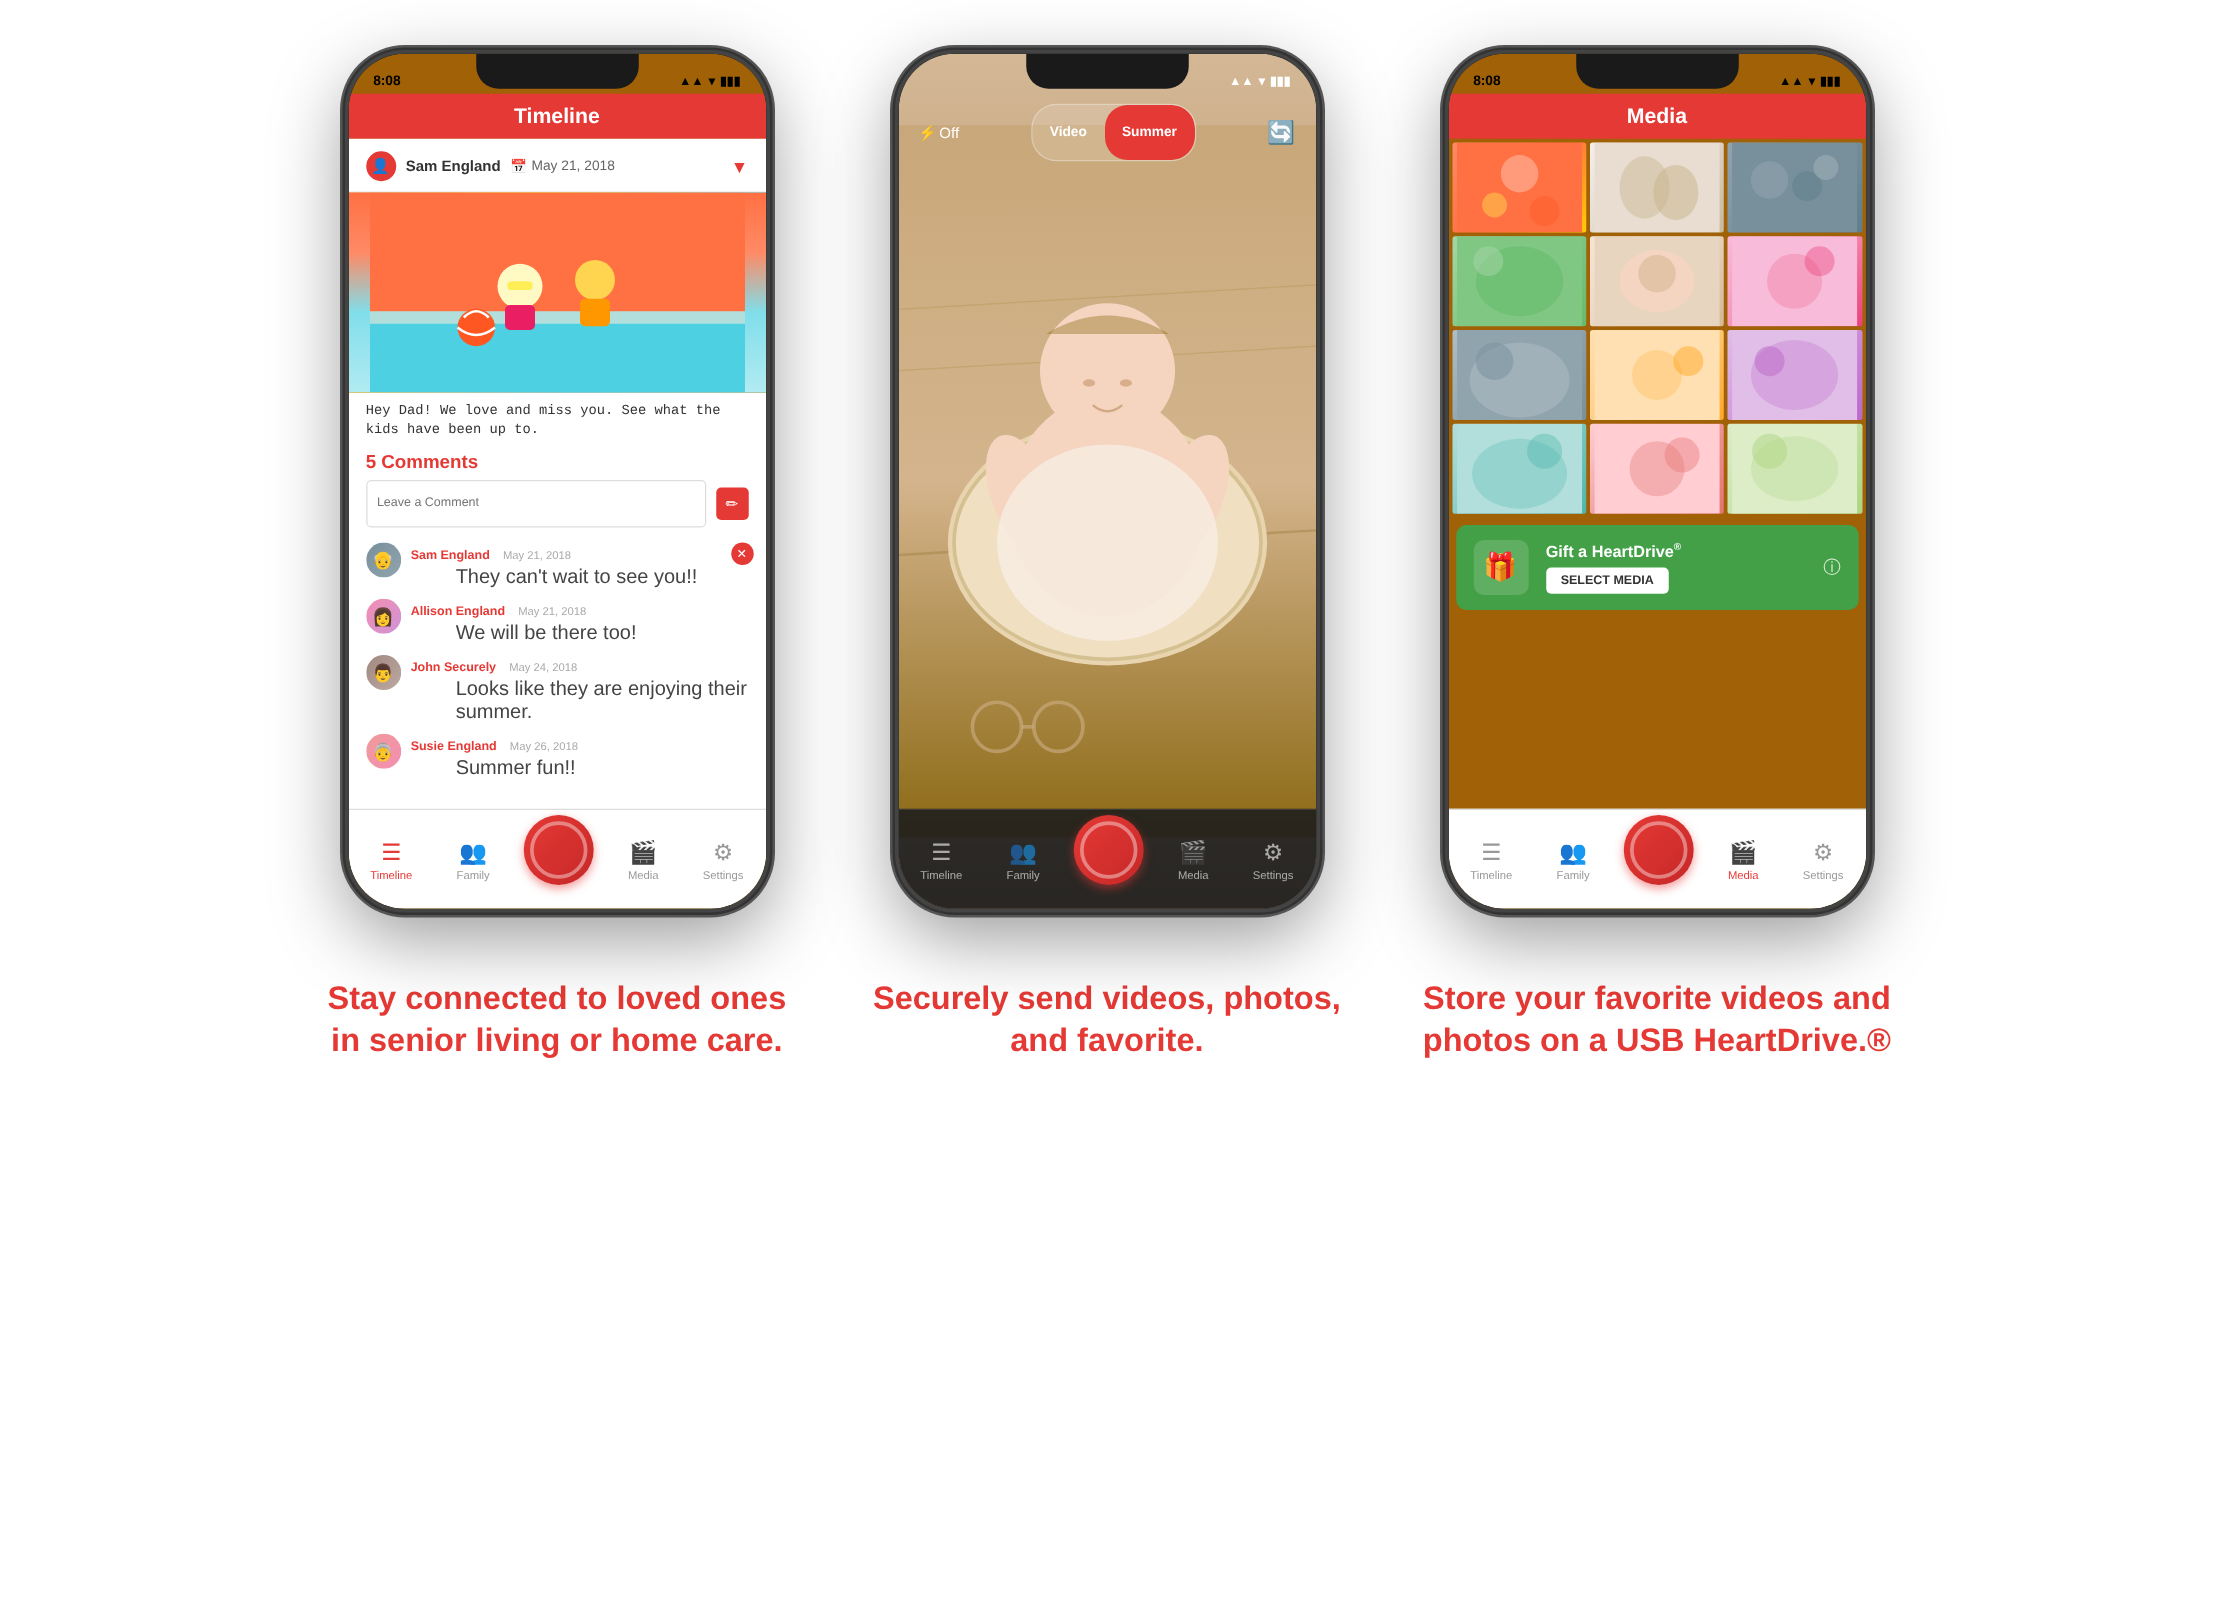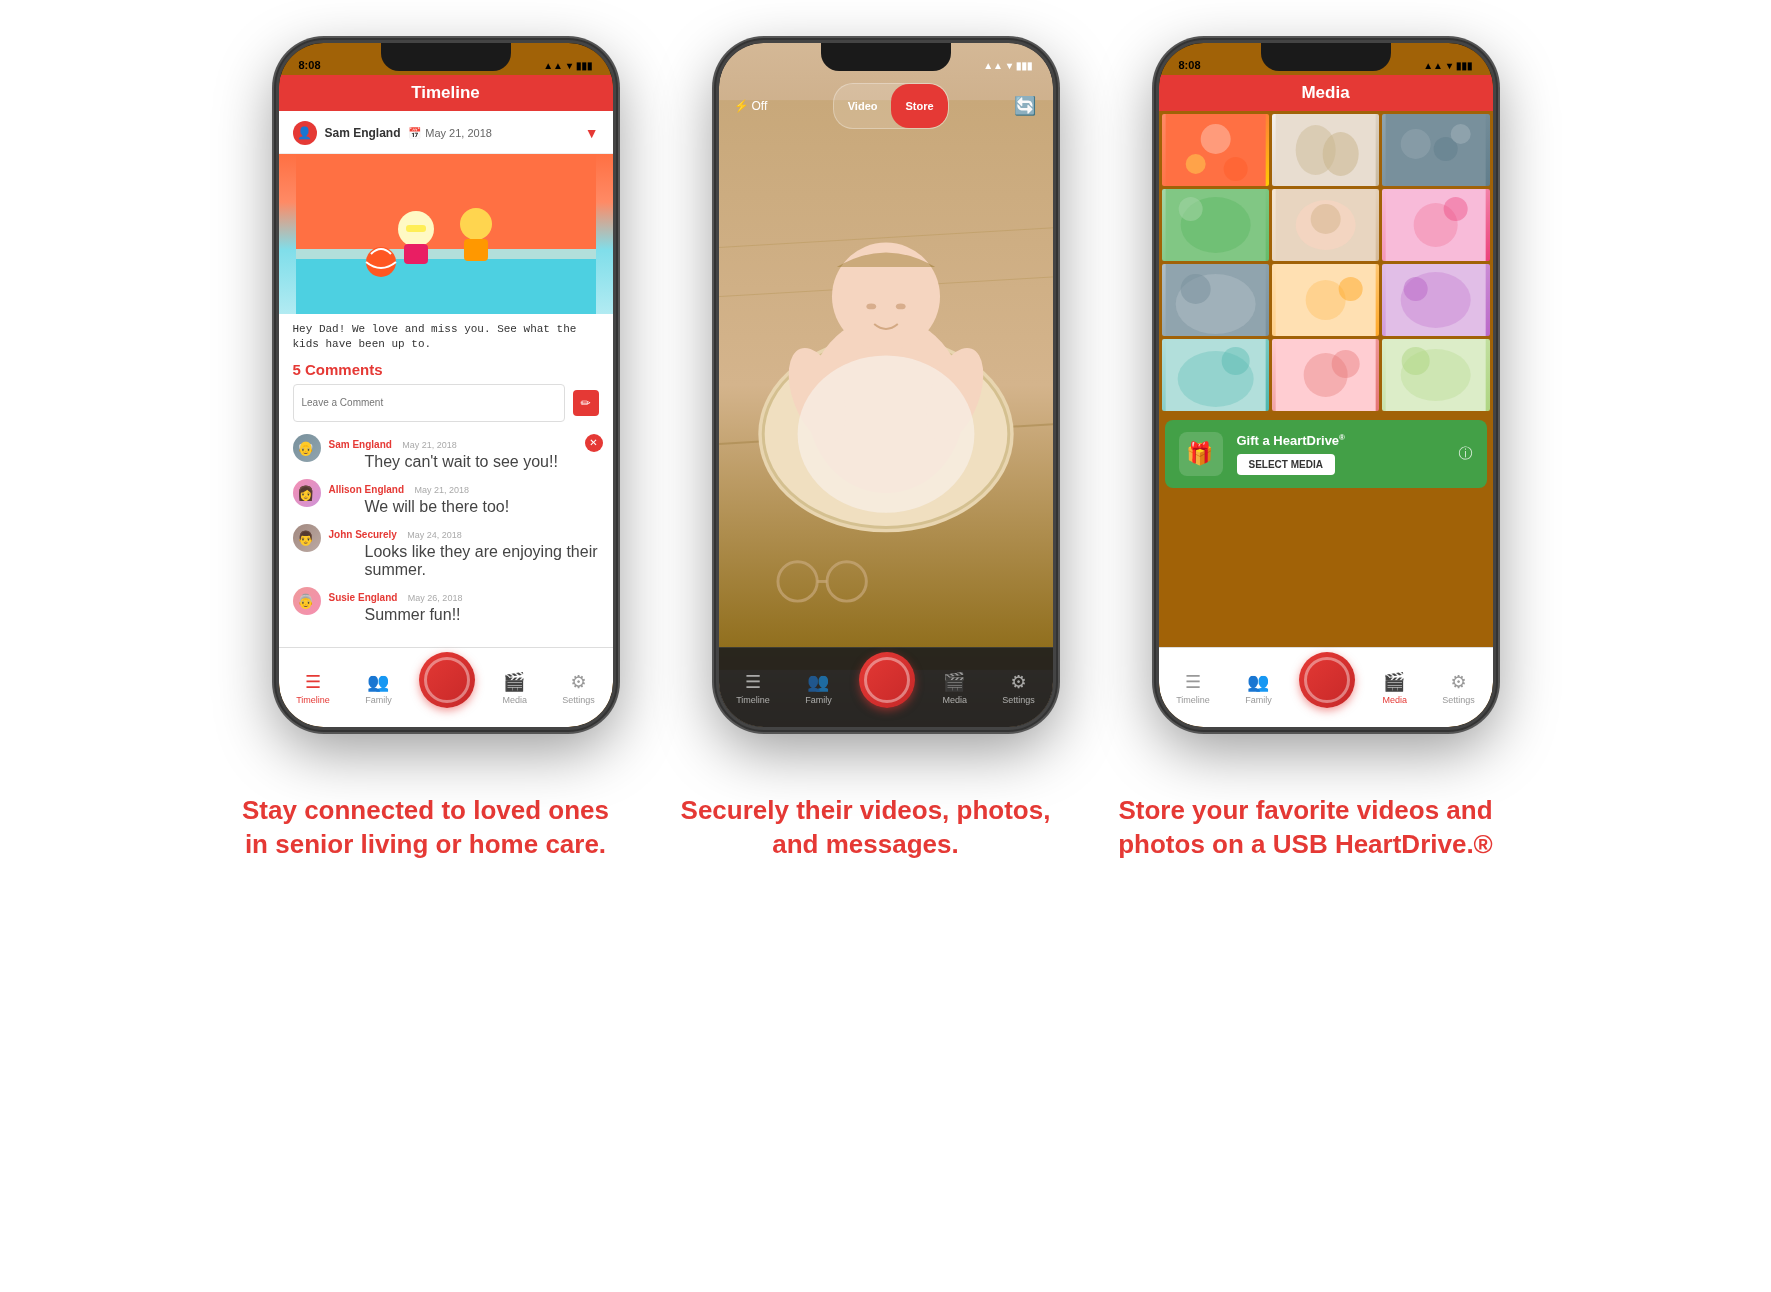--- a/index.html
+++ b/index.html
@@ -329,25 +329,25 @@
       font-weight: 700;
       margin-top: 5px;
       cursor: pointer;
       display: inline-block;
     }
     .gift-info { color: rgba(255,255,255,0.8); font-size: 14px; }
 
     
     .captions-row {
       display: flex;
-      justify-content: flex-start;
+      justify-content: center;
       gap: 60px;
       width: 100%;
       max-width: 1300px;
-      margin-top: 24px;
+      margin-top: 12px;
     }
     .caption {
       width: 380px;
       text-align: center;
     }
     .caption-text {
       font-size: 26px;
       font-weight: 700;
       color: #e53935;
       line-height: 1.3;
@@ -500,21 +500,21 @@
           </div>
         </div>
 
         <div class="camera-top-bar">
           <div class="camera-flash">
             <span>⚡</span>
             <span>Off</span>
           </div>
           <div class="camera-mode-pills">
             <div class="mode-pill">Video</div>
-            <div class="mode-pill active">Store</div>
+            <div class="mode-pill active">Summer</div>
           </div>
           <div class="camera-flip">🔄</div>
         </div>
 
         <div class="camera-bg">
           <svg width="100%" height="100%" viewBox="0 0 340 580" xmlns="http://www.w3.org/2000/svg">
 
             <defs>
               <linearGradient id="woodGrad" x1="0%" y1="0%" x2="0%" y2="100%">
                 <stop offset="0%" style="stop-color:#c8a87a"></stop>
@@ -718,18 +718,18 @@
       </div>
     </div>
   </div>
 </div>
 
 <div class="captions-row">
   <div class="caption">
     <p class="caption-text">Stay connected to loved ones in senior living or home care.</p>
   </div>
   <div class="caption">
-    <p class="caption-text">Securely their videos, photos, and messages.</p>
+    <p class="caption-text">Securely send videos, photos, and favorite.</p>
   </div>
   <div class="caption">
     <p class="caption-text">Store your favorite videos and photos on a USB HeartDrive.®</p>
   </div>
 </div>
 
 </body></html>

